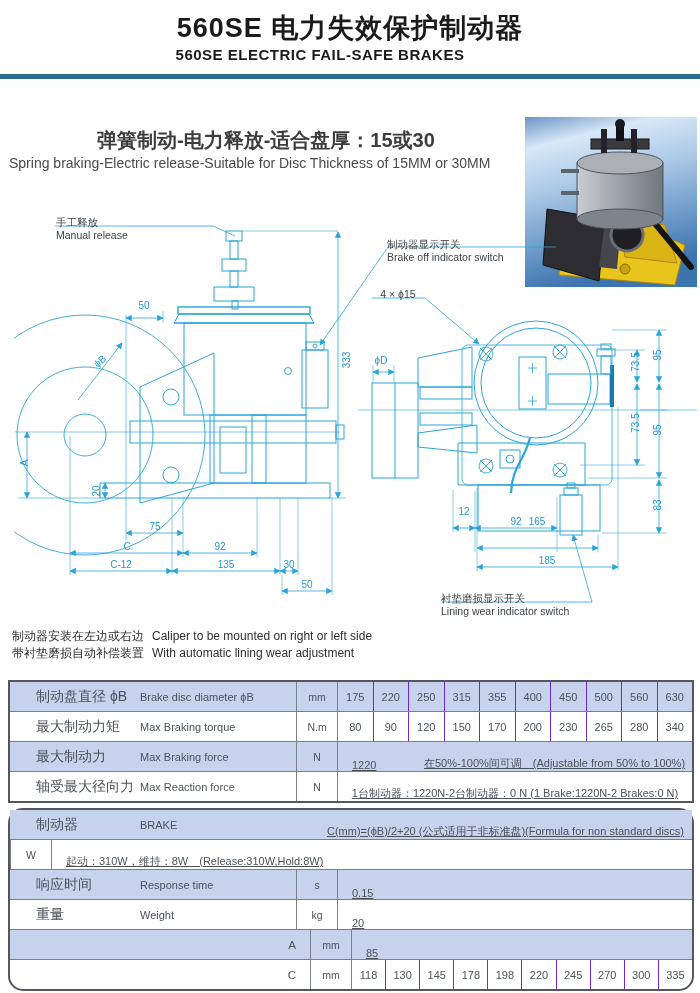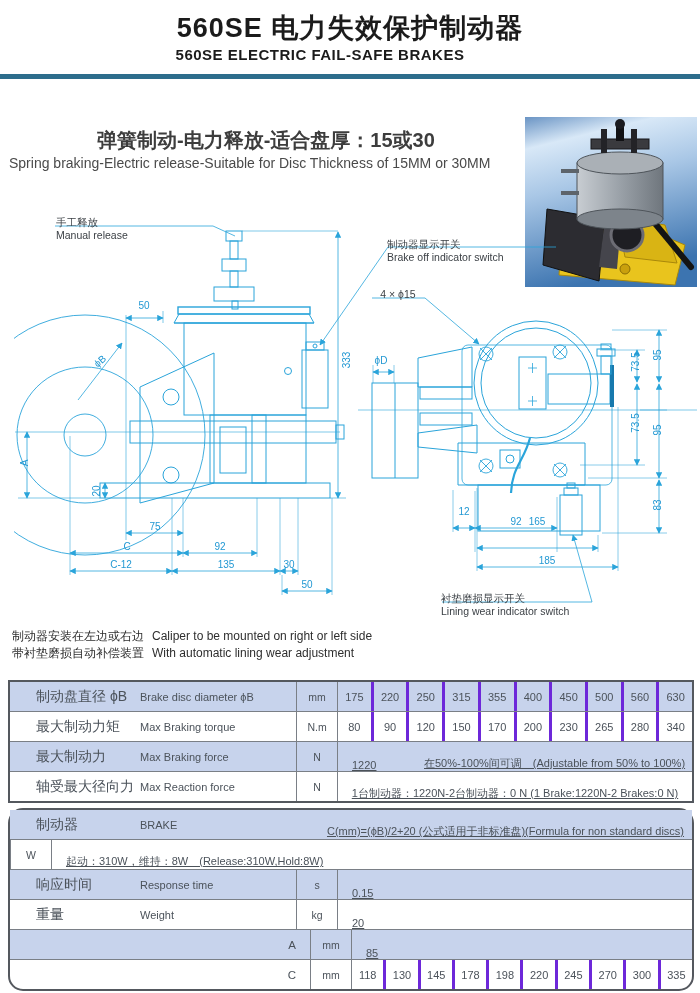--- a/index.html
+++ b/index.html
@@ -37,21 +37,21 @@
   .t-row + .t-row{border-top:1px solid #7a7f86;}
   .t-row.shade{background:#c7d3ec;}
   .t-label{width:286px;display:flex;align-items:center;flex:none;}
   .t-label .zh{padding-left:26px;width:104px;font-size:14px;color:#4b525a;flex:none;}
   .t-label .en{font-size:11px;color:#4b525a;}
   .t-label.right{justify-content:flex-end;padding-right:14px;}
   .t-label.right .en{font-size:11.5px;}
   .t-unit{width:40px;flex:none;border-left:1.5px solid #7a7f86;display:flex;align-items:center;
           justify-content:center;font-size:10.5px;color:#4b525a;}
   .t-vals{flex:1;display:flex;}
-  .t-cell{flex:1;border-left:3px solid #6d28d9;display:flex;align-items:center;
+  .t-cell{flex:1;border-left:1px solid #6d28d9;display:flex;align-items:center;
           justify-content:center;font-size:11px;color:#4b525a;}
   .t-cell:first-child{border-left:1.5px solid #7a7f86;}
   .t-span{flex:1;border-left:1.5px solid #7a7f86;display:flex;align-items:flex-end;
           font-size:11px;color:#4b525a;padding-left:14px;text-decoration:underline;}
   .t-span.center{justify-content:center;padding-left:0;}
   .t-span.formula{border-left:none;justify-content:flex-end;padding-right:8px;}
   .t-span .p1{width:72px;flex:none;}
 </style>
 </head>
 <body>

